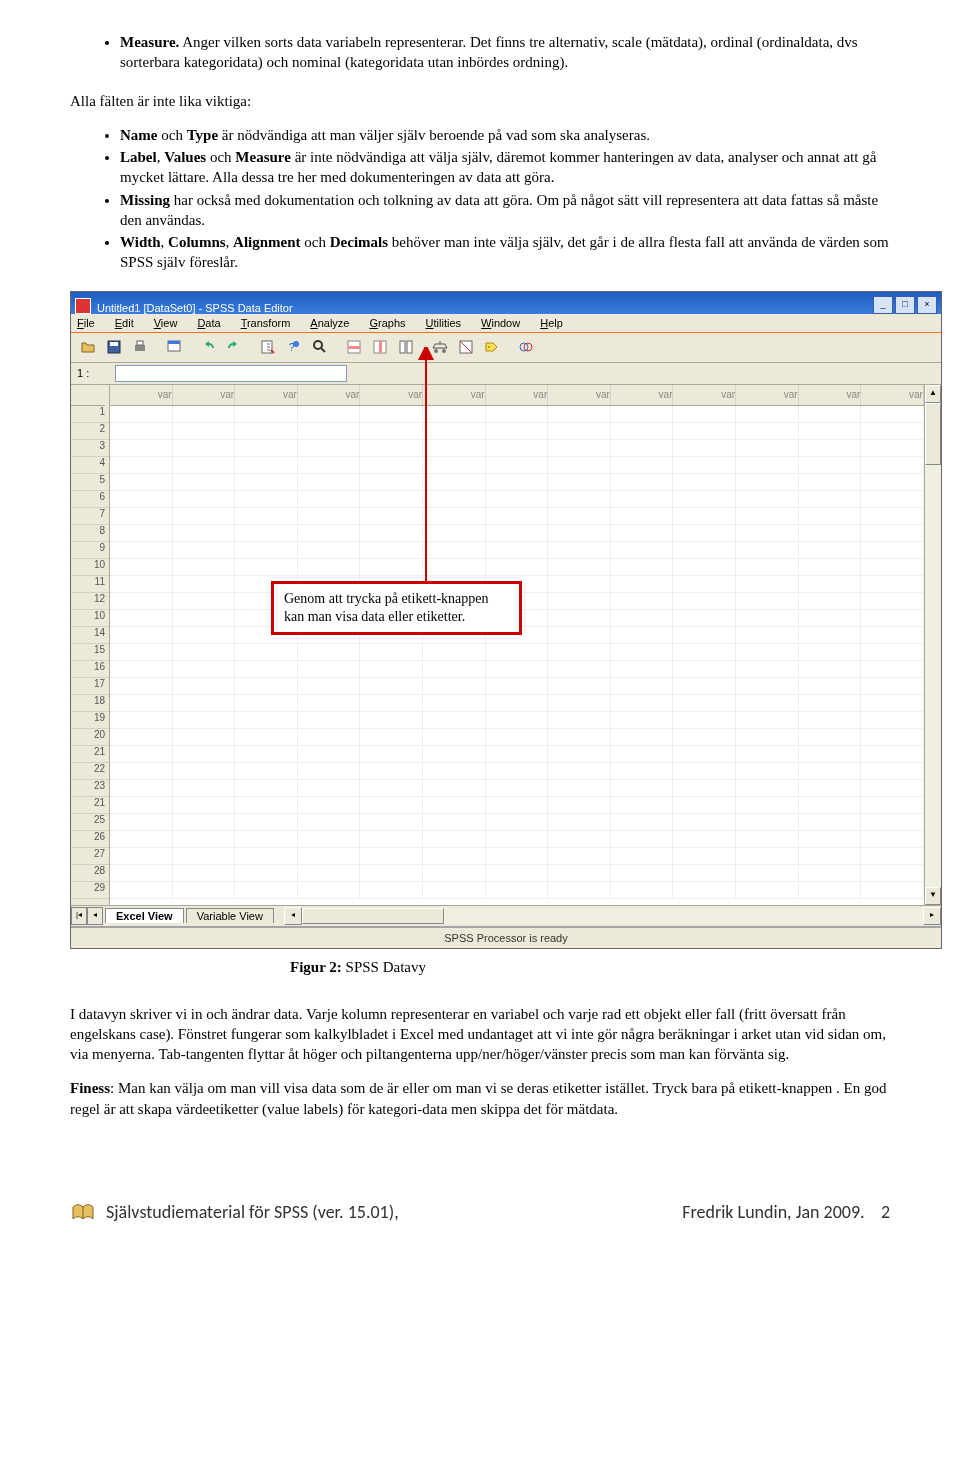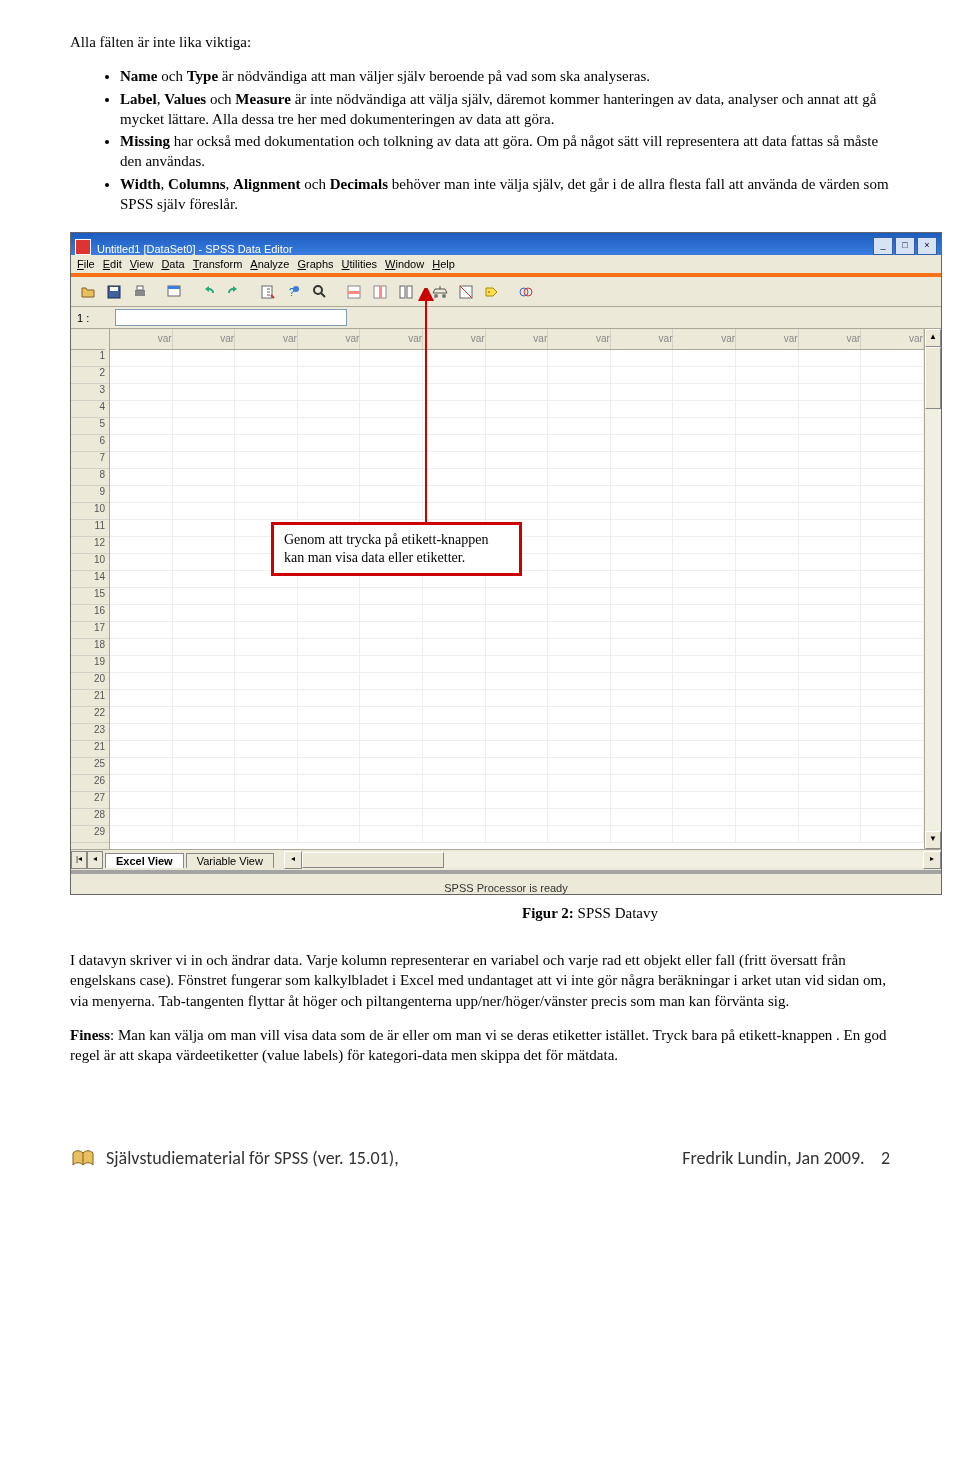--- a/index.html
+++ b/index.html
@@ -6,21 +6,21 @@
 .page{padding:32px 70px 20px 70px}
 ul.doc-list{margin:0 0 18px 0;padding-left:50px}
 ul.doc-list li{margin-bottom:2px;line-height:1.35}
 .para{margin:0 0 14px 0;line-height:1.35}
 .bold{font-weight:bold}
 .spss-window{width:870px;margin:8px 0 0 0;background:#ece9d8;border:1px solid #666;font-family:Tahoma,Arial,sans-serif;font-size:11px;position:relative}
 .titlebar{background:linear-gradient(#1b5cbe,#3b7ce0);color:#fff;height:22px;display:flex;align-items:flex-end;padding:0 4px}
 .titlebar-icon{width:14px;height:14px;background:#d33;border:1px solid #fff;margin-right:6px}
 .titlebar-btns{margin-left:auto;display:flex;gap:2px}
 .winbtn{width:18px;height:16px;background:#d6e3f5;border:1px solid #335ea8;font-size:9px;text-align:center;line-height:14px;color:#003}
-.menubar{background:#ece9d8;padding:3px 6px;display:flex;gap:8px;border-bottom:4px solid #f97316}
+.menubar{background:#ece9d8;padding:3px 6px;display:flex;gap:20px;border-bottom:1px solid #f97316}
 .menubar span{color:#000}
 .menubar span u{text-decoration:underline}
 .toolbar{background:#ece9d8;padding:3px 5px;display:flex;gap:2px;border-bottom:1px solid #aca899}
 .tbtn{width:22px;height:21px;border:1px solid #ece9d8;border-radius:2px;display:flex;align-items:center;justify-content:center}
 .tbtn svg{width:16px;height:16px}
 .tsep{width:6px}
 .cellref{background:#ece9d8;padding:2px 6px;display:flex;align-items:center;gap:8px;border-bottom:1px solid #aca899}
 .cellref-label{width:30px}
 .cellref-input{flex:0 0 230px;height:15px;background:#fff;border:1px solid #7f9db9}
 .grid-area{background:#fff;display:flex;height:520px}
@@ -38,33 +38,36 @@
 .vscroll .thumb{flex:0 0 60px;background:#ece9d8;border:1px solid #fff;border-right-color:#888;border-bottom-color:#888;margin-top:0}
 .vscroll .track{flex:1;background:#f1efe2}
 .tabs-row{display:flex;background:#ece9d8;border-top:1px solid #aca899;height:20px;align-items:center}
 .tabnav{width:14px;height:16px;border:1px solid #888;background:#ece9d8;font-size:8px;text-align:center;line-height:14px}
 .tab{padding:1px 10px;font-size:11px;background:#fff;border:1px solid #888;border-bottom:none;margin-left:2px}
 .tab.inactive{background:#ece9d8}
 .hscroll{flex:1;display:flex;align-items:center;margin-left:10px}
 .hscroll .arr{width:16px;height:16px;background:#ece9d8;border:1px solid #fff;border-right-color:#888;border-bottom-color:#888;font-size:8px;text-align:center;line-height:14px}
 .hscroll .track{flex:1;height:16px;background:#f1efe2}
 .hscroll .thumb{width:140px;height:14px;background:#ece9d8;border:1px solid #fff;border-right-color:#888;border-bottom-color:#888}
-.statusbar{background:#ece9d8;border-top:4px solid #a3a3a3;height:20px;display:flex;align-items:flex-end;justify-content:center;color:#333;font-size:11px}
+.statusbar{background:#ece9d8;border-top:2px solid #a3a3a3;height:20px;display:flex;align-items:center;justify-content:center;color:#333;font-size:11px}
 .callout-box{position:absolute;left:200px;top:289px;width:225px;border:3px solid #c00;background:#fff;padding:6px 10px;font-family:"Times New Roman",serif;font-size:14px;line-height:1.3;z-index:5}
 .arrow-svg{position:absolute;left:345px;top:55px;z-index:4;pointer-events:none}
-.fig-caption{text-align:center;margin:10px 0 28px 220px;font-size:15px}
+.fig-caption{margin:10px 0 28px 220px;font-size:15px}
 .footer{position:relative;margin-top:40px;padding:6px 70px 10px 70px;font-family:Calibri,Arial,sans-serif;font-size:18px;color:#333;display:flex;align-items:center}
 .footer-icon{width:26px;height:26px;margin-right:10px}
 .footer-right{margin-left:auto}
 </style>
 </head>
 <body>
 
 <div class="page">
 
+<ul class="doc-list">
+  <li><span class="bold">Measure.</span><span> Anger vilken sorts data variabeln representerar. Det finns tre alternativ, scale (mätdata), ordinal (ordinaldata, dvs sorterbara kategoridata) och nominal (kategoridata utan inbördes ordning).</span></li>
+</ul>
 
 <p class="para">Alla fälten är inte lika viktiga:</p>
 
 <ul class="doc-list">
   <li><span class="bold">Name</span><span> och </span><span class="bold">Type</span><span> är nödvändiga att man väljer själv beroende på vad som ska analyseras.</span></li>
   <li><span class="bold">Label</span><span>, </span><span class="bold">Values</span><span> och </span><span class="bold">Measure</span><span> är inte nödvändiga att välja själv, däremot kommer hanteringen  av data, analyser och annat att gå mycket lättare. Alla dessa tre her med dokumenteringen av data att göra.</span></li>
   <li><span class="bold">Missing</span><span> har också med dokumentation och tolkning av data att göra. Om på något sätt vill representera att data fattas så måste den användas.</span></li>
   <li><span class="bold">Width</span><span>, </span><span class="bold">Columns</span><span>, </span><span class="bold">Alignment</span><span> och </span><span class="bold">Decimals</span><span> behöver man inte välja själv, det går i de allra flesta fall att använda de värden som SPSS själv föreslår.</span></li>
 </ul>
 

